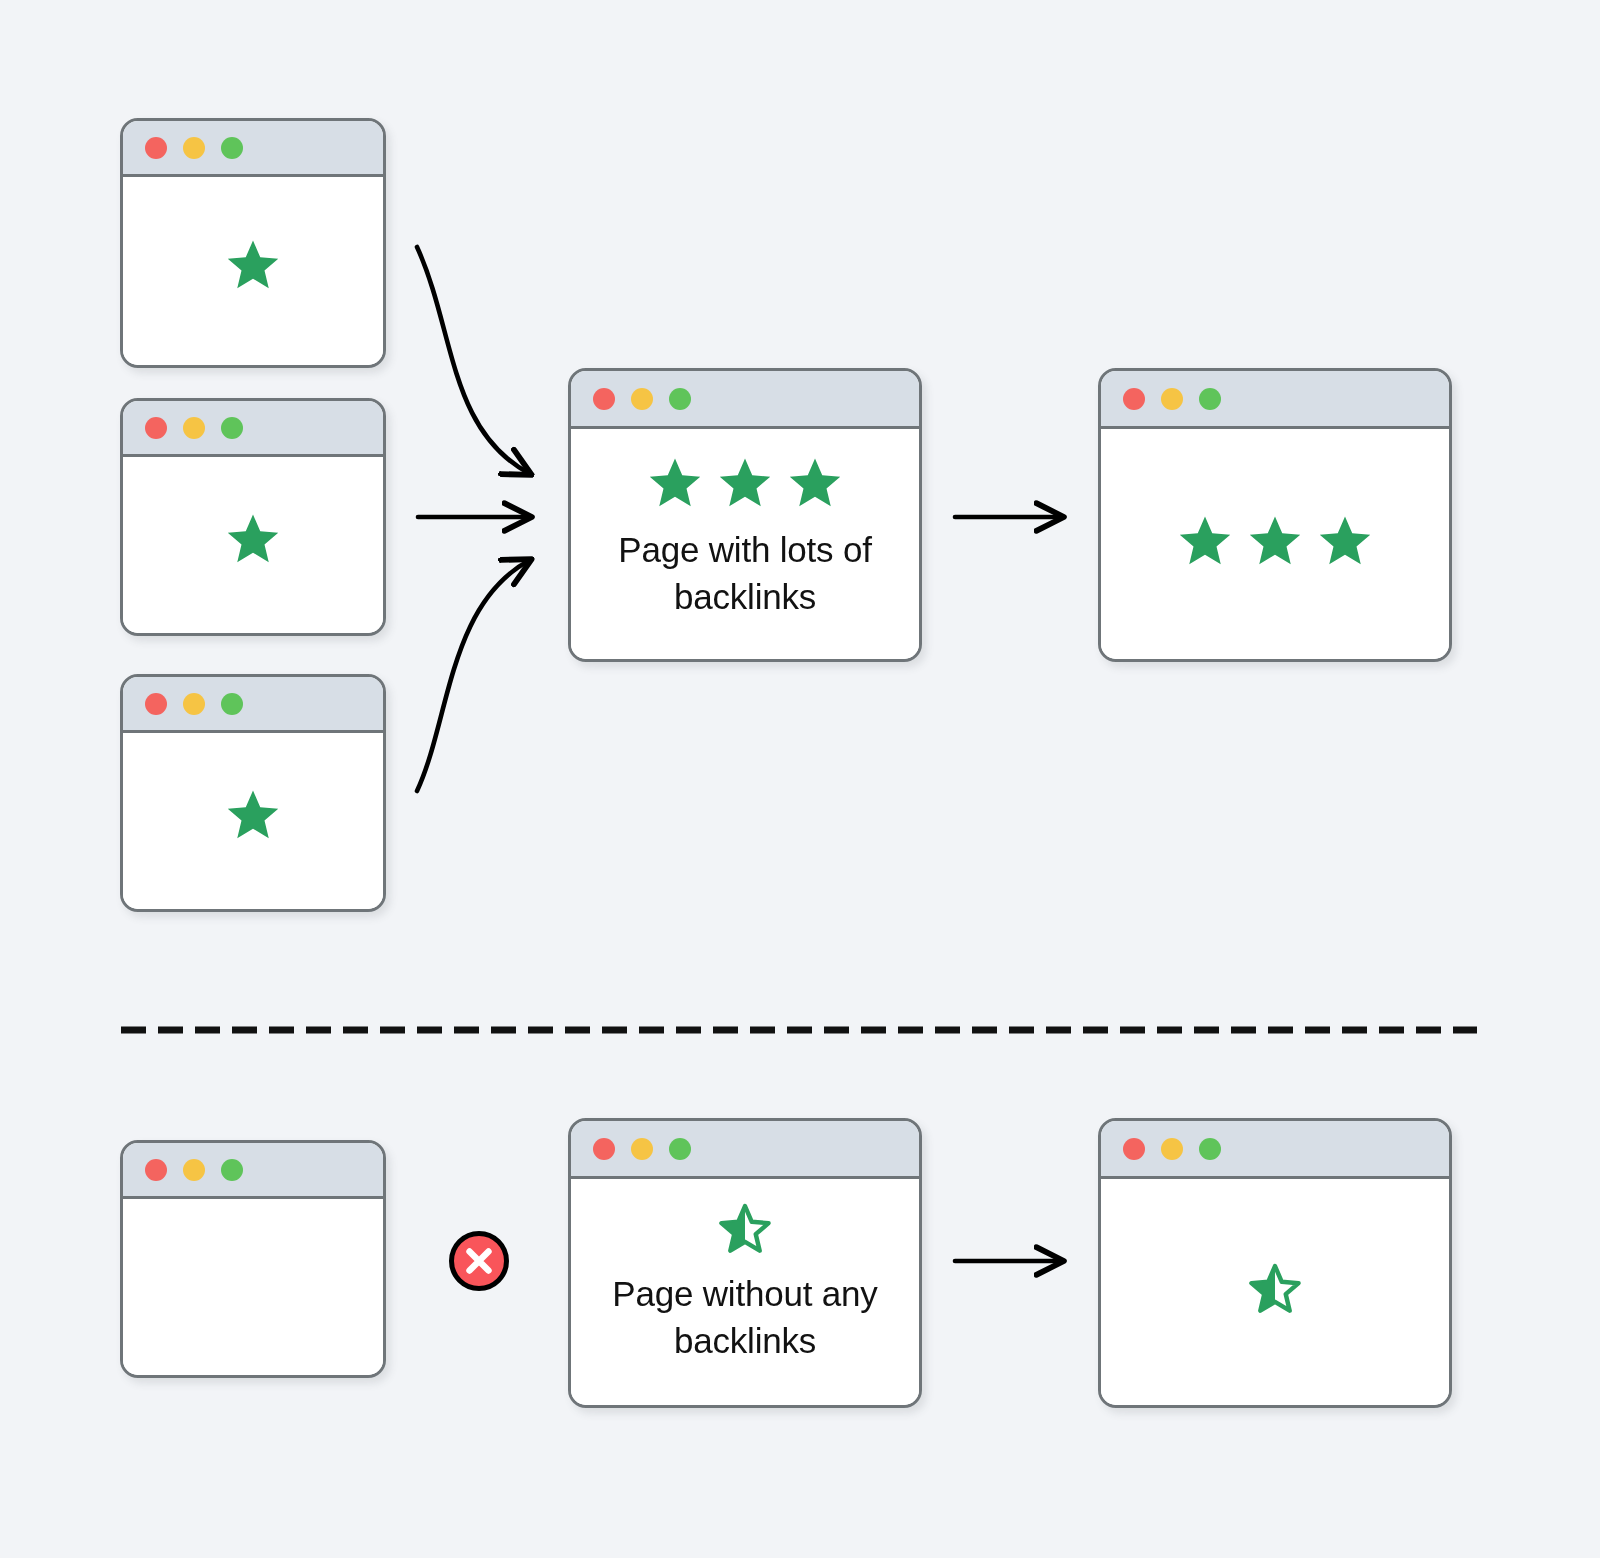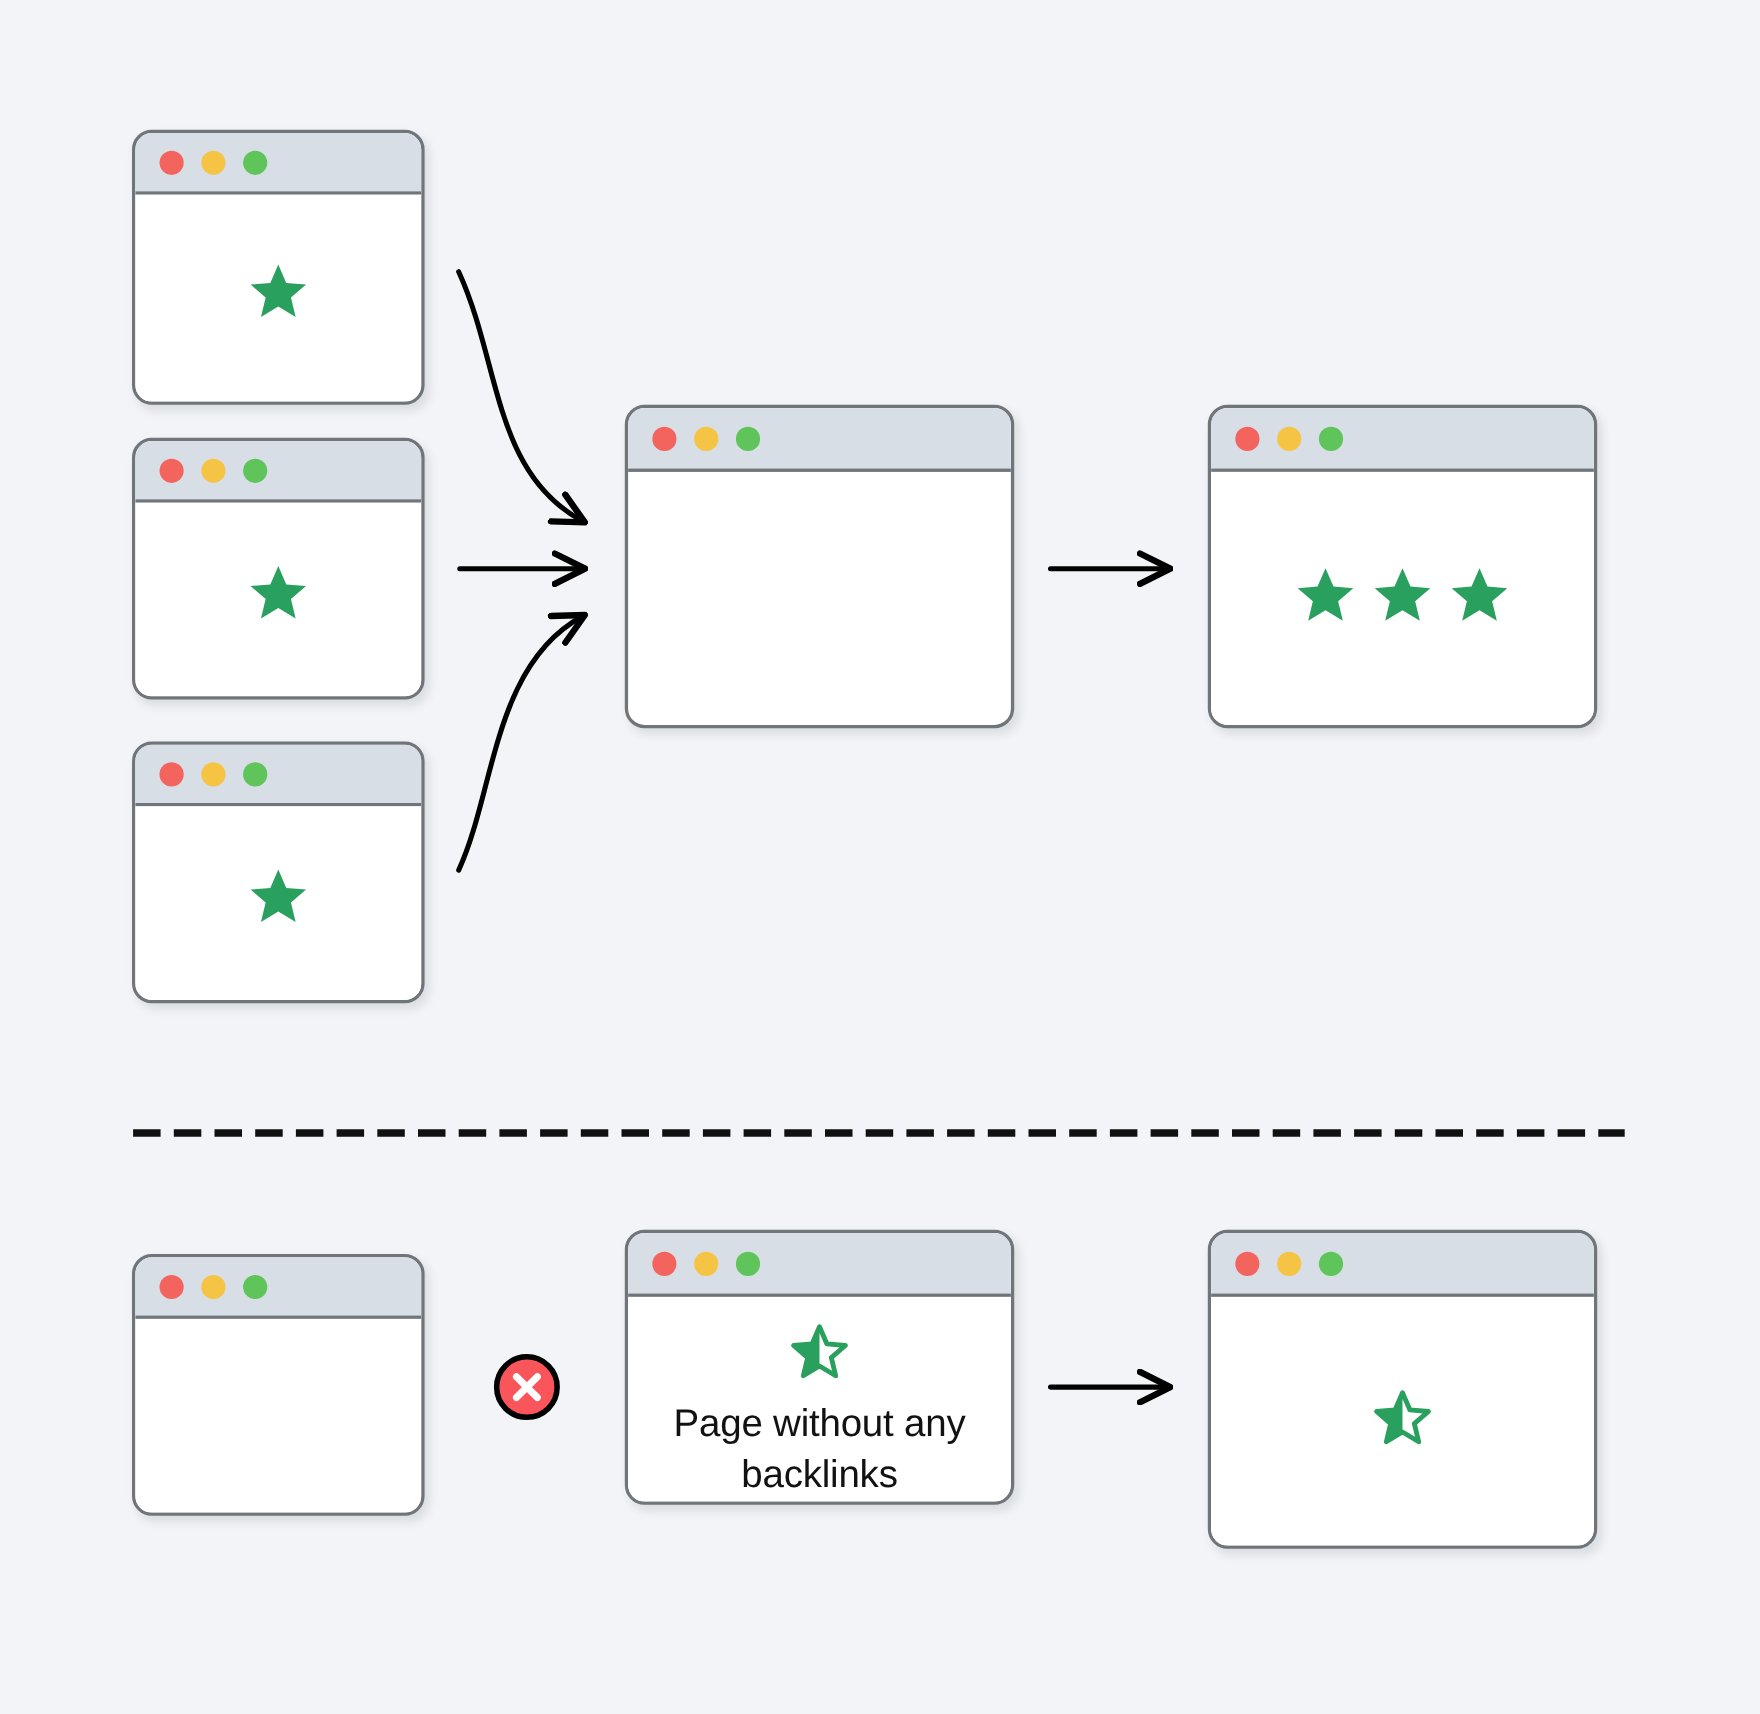--- a/index.html
+++ b/index.html
@@ -91,21 +91,21 @@
   #win-src-3 .win-body { justify-content: center; padding-bottom: 12px; }
 
   #win-target-top { left: 568px; top: 368px; width: 354px; height: 294px; }
   #win-target-top .win-body { padding-top: 24px; }
 
   #win-result-top { left: 1098px; top: 368px; width: 354px; height: 294px; }
   #win-result-top .win-body { justify-content: center; padding-bottom: 6px; }
 
   
   #win-src-empty   { left: 120px;  top: 1140px; width: 266px; height: 238px; }
-  #win-target-bot  { left: 568px;  top: 1118px; width: 354px; height: 250px; }
+  #win-target-bot  { left: 568px;  top: 1118px; width: 354px; height: 290px; }
   #win-target-bot .win-body { padding-top: 22px; }
   #win-result-bot  { left: 1098px; top: 1118px; width: 354px; height: 290px; }
   #win-result-bot .win-body { justify-content: center; padding-bottom: 6px; }
 
   
   #arrows {
     position: absolute;
     left: 0; top: 0;
     width: 1600px;
     height: 1558px;
@@ -196,20 +196,34 @@
         </svg>
       </div>
     </div>
   </div>
 
   <div class="win big" id="win-target-top">
     <div class="win-bar">
       <span class="dot red"></span>
       <span class="dot yellow"></span>
       <span class="dot green"></span>
+    </div>
+    <div class="win-body">
+      <div class="stars">
+        <svg class="star-svg" width="62" height="60" viewBox="0 0 24 24">
+          <path d="M12 2.2 L14.9 8.9 L22.1 9.5 L16.6 14.2 L18.3 21.3 L12 17.5 L5.7 21.3 L7.4 14.2 L1.9 9.5 L9.1 8.9 Z" fill="#2aa05e"></path>
+        </svg>
+        <svg class="star-svg" width="62" height="60" viewBox="0 0 24 24">
+          <path d="M12 2.2 L14.9 8.9 L22.1 9.5 L16.6 14.2 L18.3 21.3 L12 17.5 L5.7 21.3 L7.4 14.2 L1.9 9.5 L9.1 8.9 Z" fill="#2aa05e"></path>
+        </svg>
+        <svg class="star-svg" width="62" height="60" viewBox="0 0 24 24">
+          <path d="M12 2.2 L14.9 8.9 L22.1 9.5 L16.6 14.2 L18.3 21.3 L12 17.5 L5.7 21.3 L7.4 14.2 L1.9 9.5 L9.1 8.9 Z" fill="#2aa05e"></path>
+        </svg>
+      </div>
+      <div class="win-caption" style="margin-top:14px;">Page with lots of backlinks</div>
     </div>
   </div>
 
   <div class="win big" id="win-result-top">
     <div class="win-bar">
       <span class="dot red"></span>
       <span class="dot yellow"></span>
       <span class="dot green"></span>
     </div>
     <div class="win-body">

